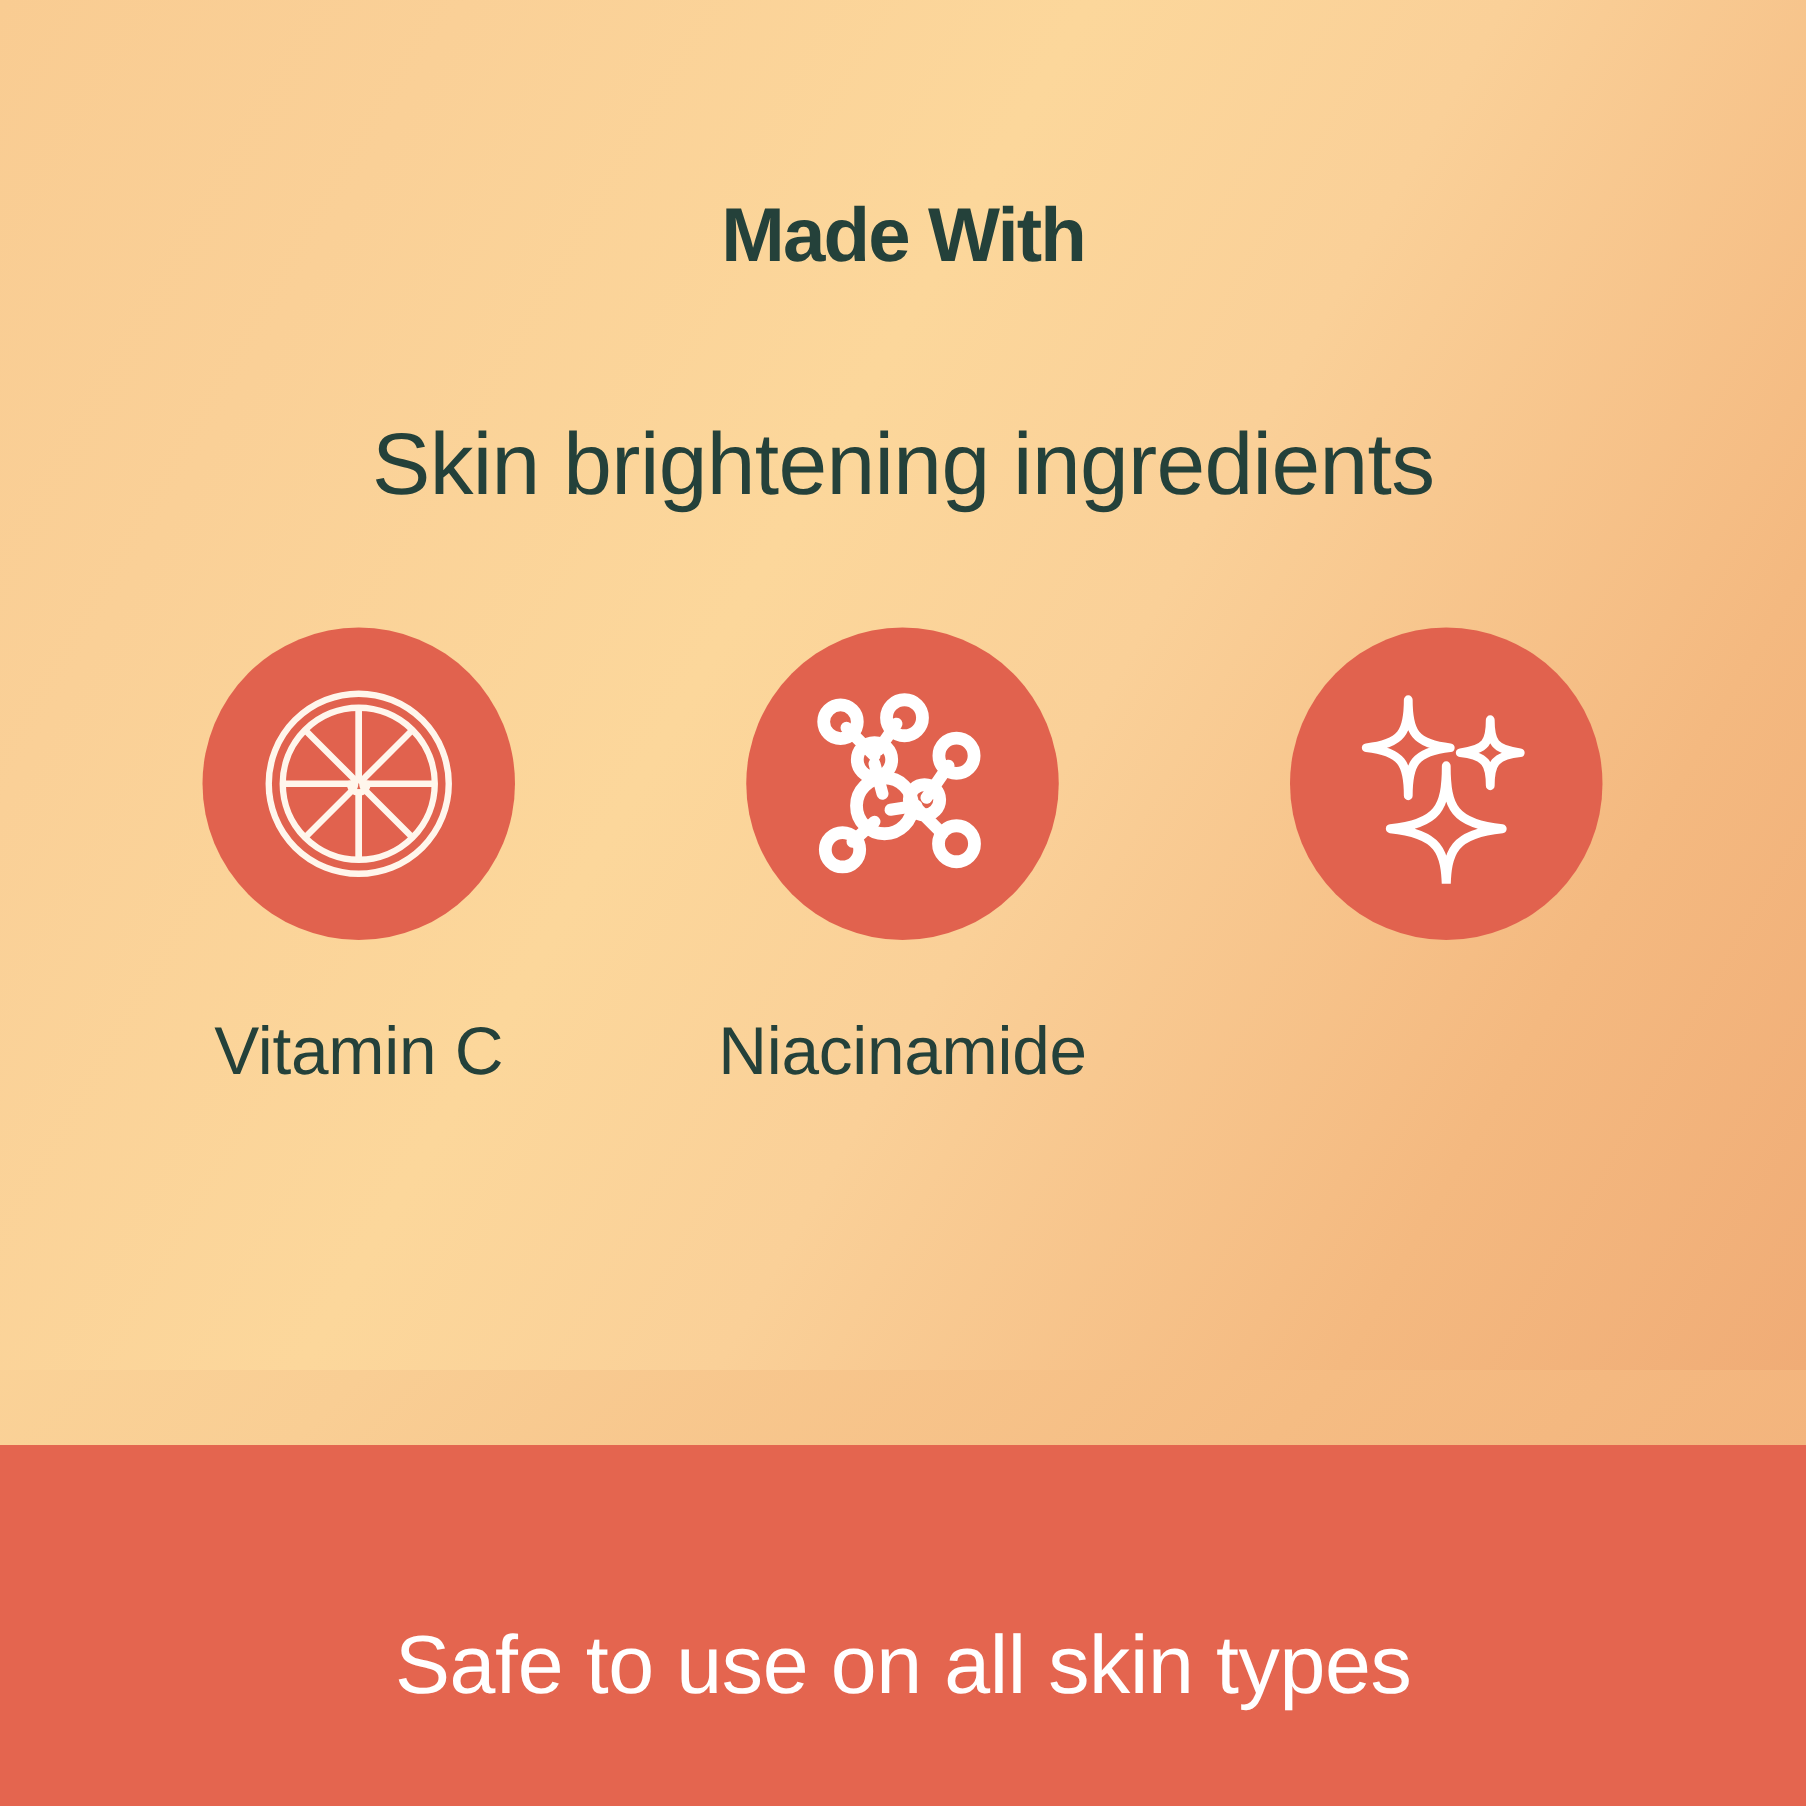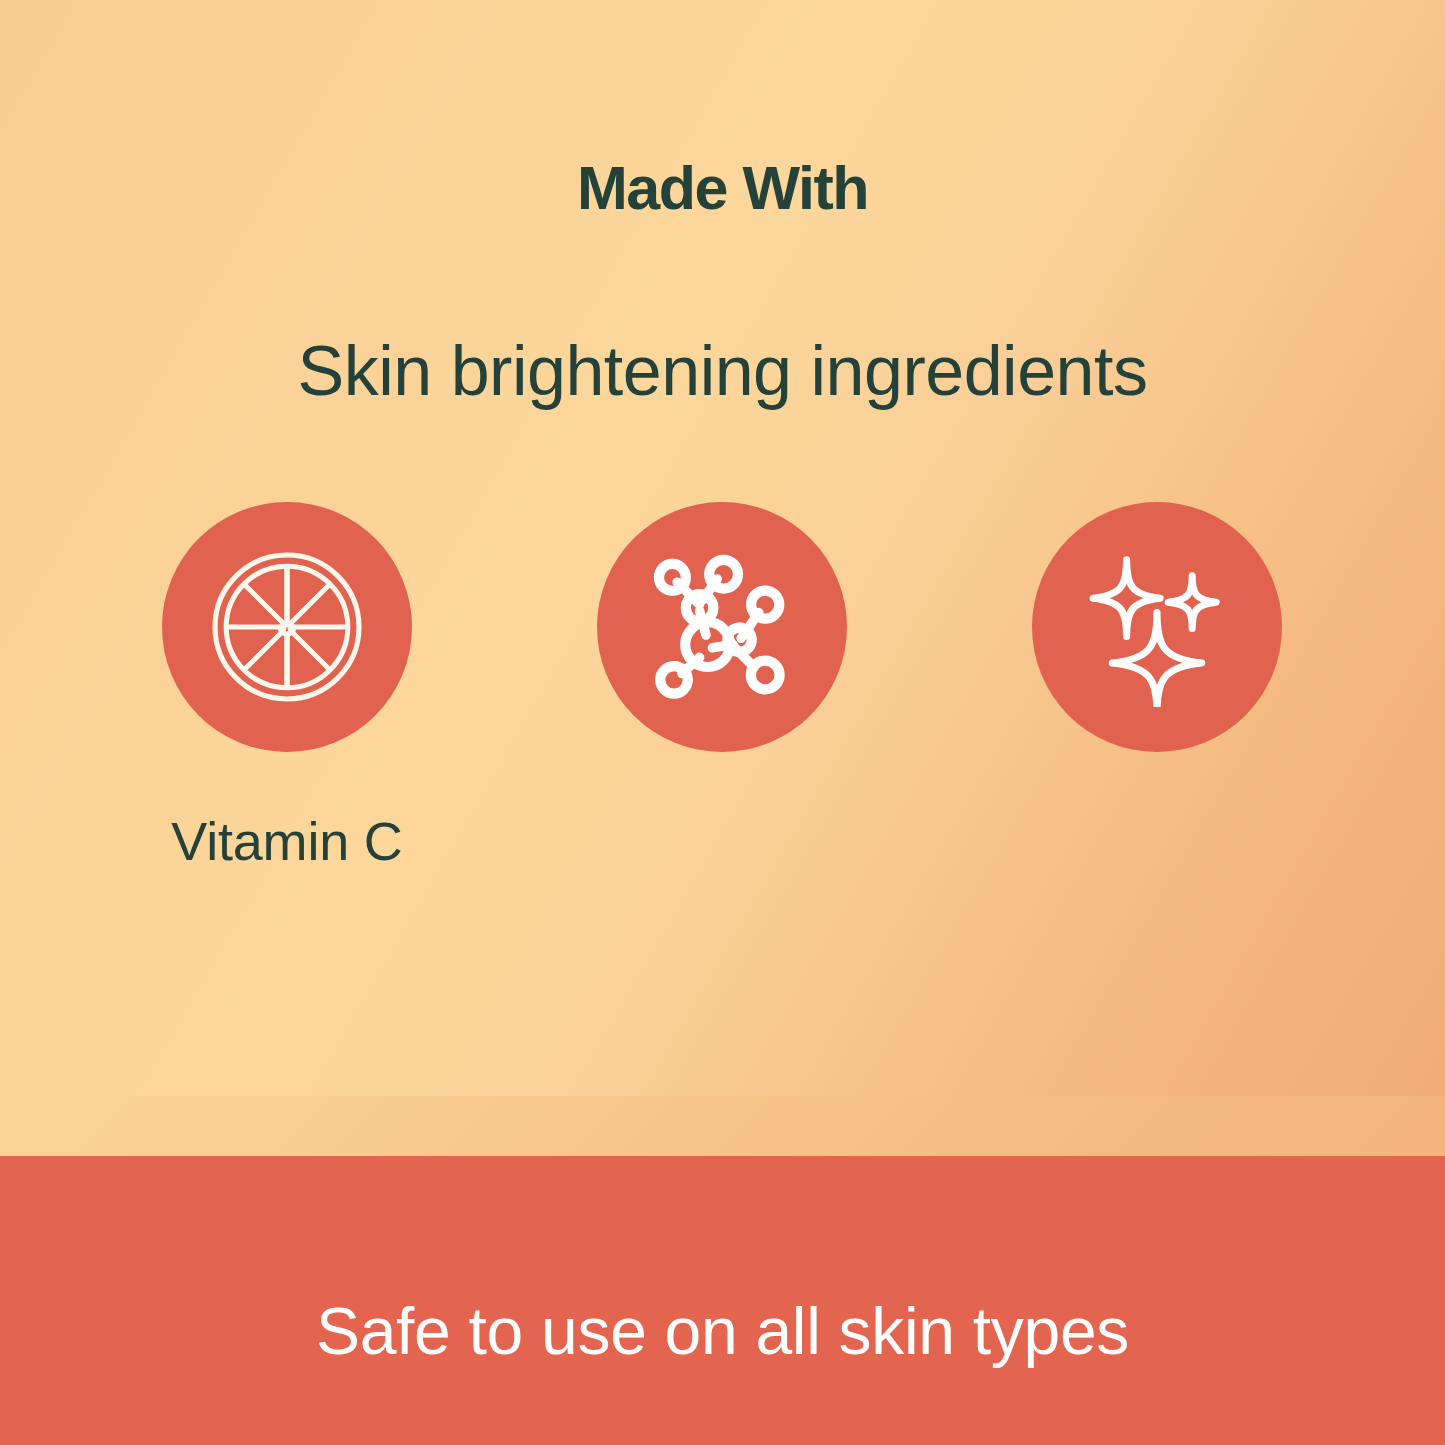--- a/index.html
+++ b/index.html
@@ -172,20 +172,21 @@
                 <circle cx="51" cy="17" r="9"></circle>
                 <circle cx="36" cy="38" r="8.6"></circle>
                 <circle cx="77" cy="36" r="8.8"></circle>
                 <circle cx="61" cy="58" r="7.6"></circle>
                 <circle cx="77" cy="80" r="9"></circle>
                 <circle cx="20" cy="83" r="8.6"></circle>
               </g>
             </svg>
           </span>
         </div>
+        <div class="ing-label">Niacinamide</div>
       </div>
 
       <div class="ingredient">
         <div class="badge">
           <span>
             <svg width="160" height="160" viewBox="0 0 100 100" aria-hidden="true">
               <g fill="none" stroke="#FFFFFF" stroke-width="4.4" stroke-linejoin="round">
 
                 <path d="M31 8 C31 24 34 30 52 32 C34 34 31 40 31 56 C31 40 28 34 10 32 C28 30 31 24 31 8 Z"></path>
 

